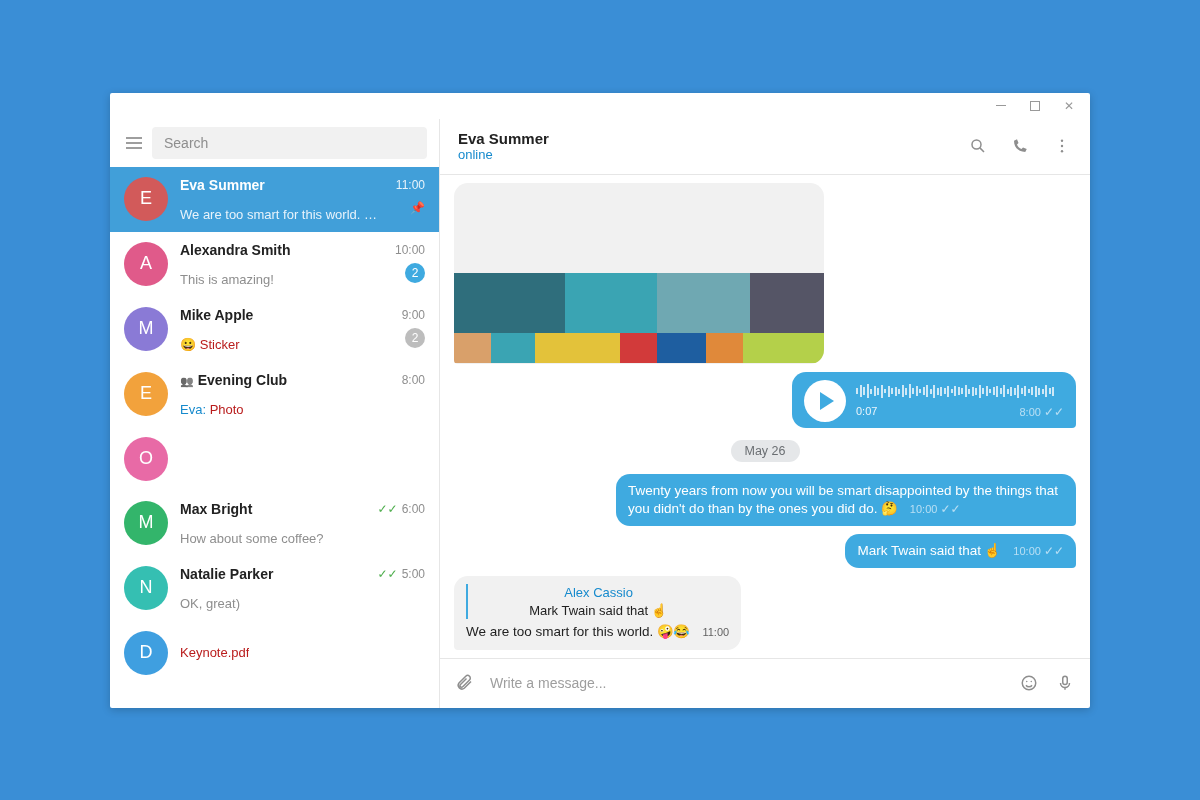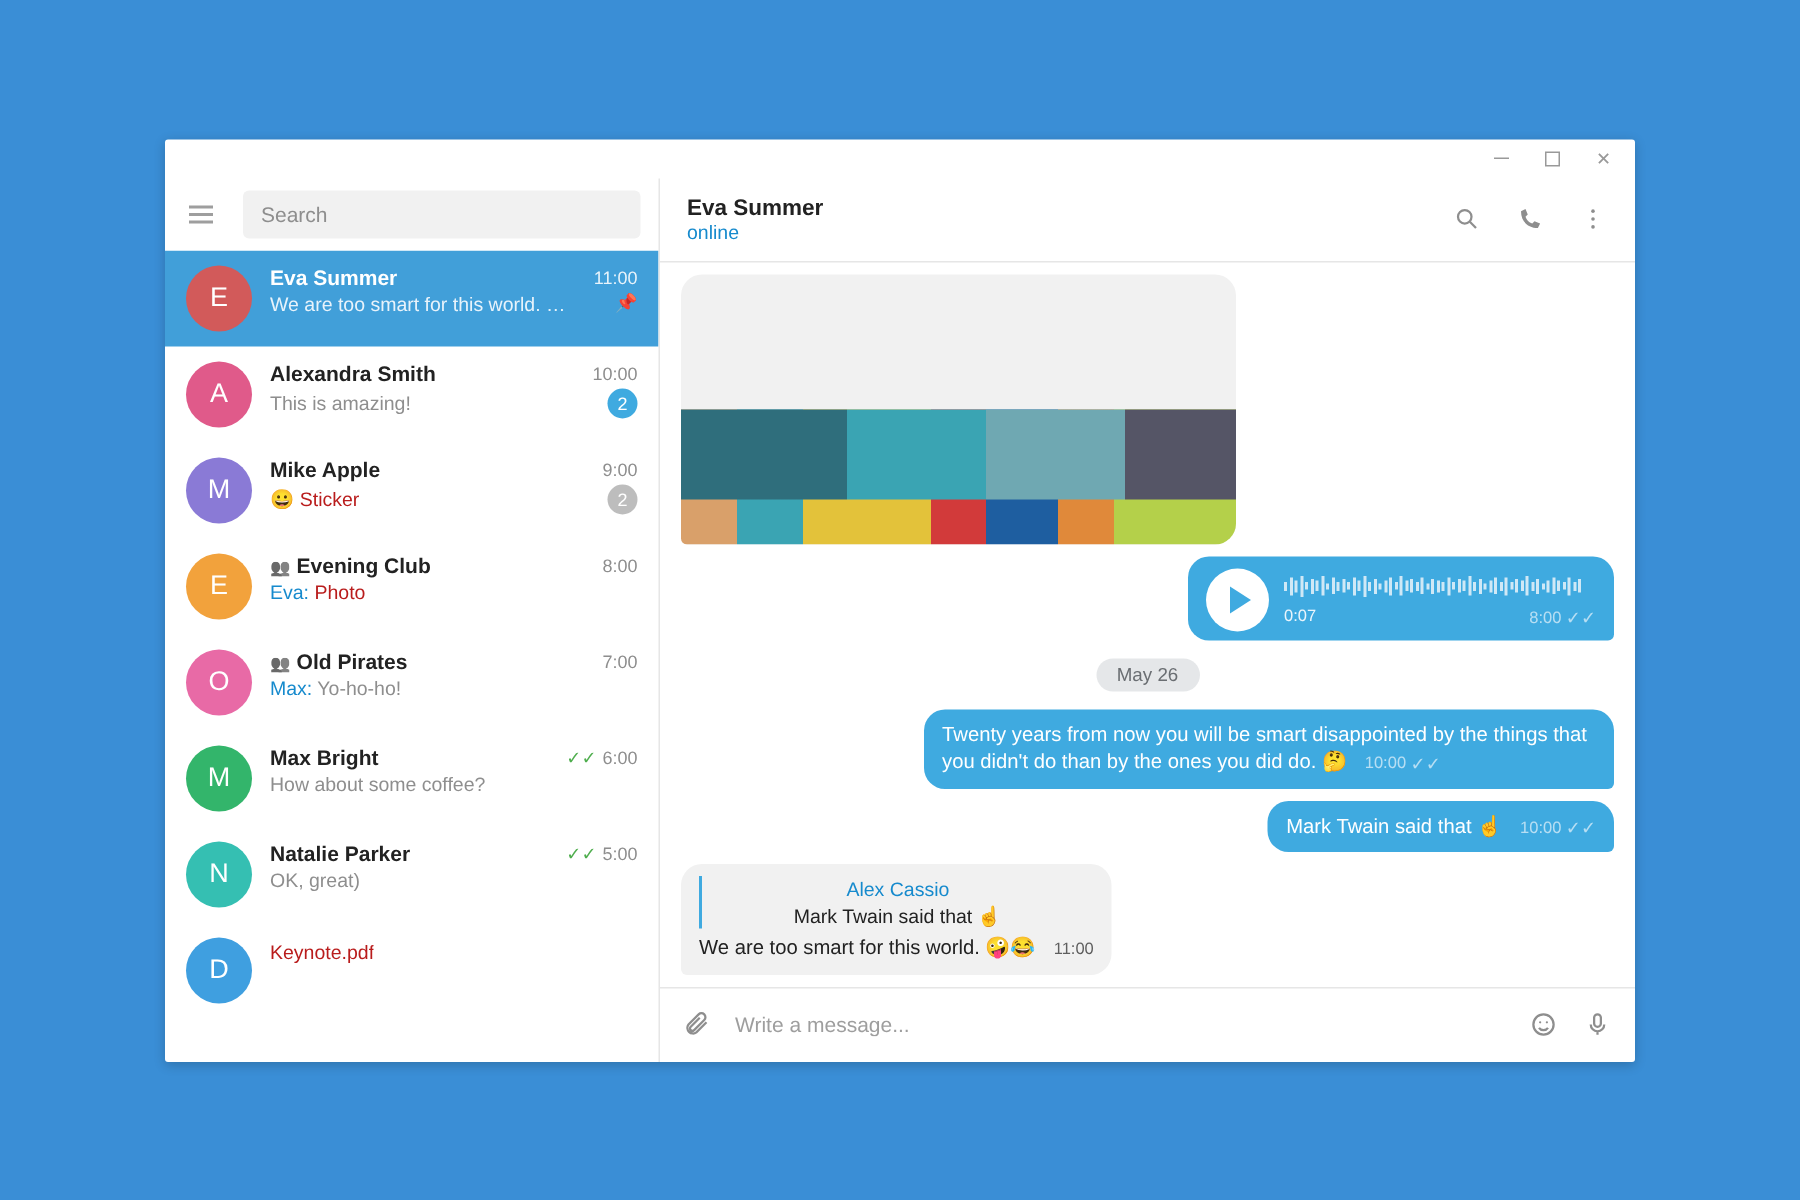--- a/index.html
+++ b/index.html
@@ -17,21 +17,21 @@
   }
   .titlebar .win-btn { width:18px; height:18px; display:flex; align-items:center; justify-content:center; cursor:pointer; }
   .win-min { border-bottom: 1.5px solid #999; width: 10px; height: 0; }
   .win-max { border: 1.5px solid #999; width: 10px; height: 10px; }
   .win-close::before { content:"✕"; font-size: 12px; }
 
   .app-body { flex:1; display:flex; min-height:0; }
 
   
   .sidebar { width: 330px; border-right: 1px solid #e6e6e6; display:flex; flex-direction:column; }
-  .sb-top { display:flex; align-items:center; gap:16px; padding: 8px 12px; }
+  .sb-top { display:flex; align-items:center; gap:6px; padding: 8px 12px; }
   .menu-icon { width:24px; height:24px; display:flex; flex-direction:column; justify-content:center; gap:3px; cursor:pointer; }
   .menu-icon span { display:block; height:2px; background:#9e9e9e; width:16px; margin:0 auto; }
   .search {
     flex:1; height:32px; background:#f1f1f1; border:none; border-radius:4px; padding:0 12px;
     font-size:14px; color:#555;
   }
   .search::placeholder { color:#8e8e8e; }
 
   .chats { flex:1; overflow:hidden; }
   .chat-item {
@@ -43,21 +43,21 @@
     width:44px; height:44px; border-radius:50%; display:flex; align-items:center;
     justify-content:center; color:#fff; font-weight:500; font-size:18px; flex-shrink:0;
   }
   .chat-main { flex:1; min-width:0; }
   .row1 { display:flex; justify-content:space-between; align-items:center; gap:6px; }
   .chat-name { font-weight:600; font-size:14px; color:#222; display:flex; align-items:center; gap:4px; }
   .chat-item.active .chat-name { color:#fff; }
   .chat-time { font-size:12px; color:#8e8e8e; display:flex; align-items:center; gap:4px;}
   .chat-item.active .chat-time { color:#e8f3fb; }
   .row2 { display:flex; justify-content:space-between; align-items:center; margin-top:2px; gap:6px;}
-  .chat-preview { font-size:13px; color:#8e8e8e; white-space:nowrap; overflow:hidden; text-overflow:ellipsis; }
+  .chat-preview { font-size:13px; color:#8e8e8e; white-space:nowrap; overflow:hidden; text-overflow:ellipsis;margin-top:12px; }
   .chat-item.active .chat-preview { color:#e8f3fb; }
   .chat-preview .link { color:#b91c1c; }
   .chat-preview .prefix { color:#168acd; }
   .badge {
     min-width:20px; height:20px; border-radius:10px; background:#3faae0; color:#fff;
     font-size:12px; display:flex; align-items:center; justify-content:center; padding:0 6px;
   }
   .badge.muted { background:#bdbdbd; }
   .pin-icon { font-size:12px; }
   .group-icon::before { content:"👥"; font-size:11px; filter: grayscale(1); }
@@ -214,34 +214,20 @@
                   <span>8:00</span>
                 </div>
               </div>
               <div class="row2">
                 <div class="chat-preview"><span class="prefix">Eva: </span><span class="link">Photo</span></div>
               </div>
             </div>
           </div>
           <div class="chat-item">
             <div class="avatar" style="background: rgb(232, 106, 166);">O</div>
-            <div class="chat-main">
-              <div class="row1">
-                <div class="chat-name">
-                  <span class="group-icon"></span>
-                  <span>Old Pirates</span>
-                </div>
-                <div class="chat-time">
-                  <span>7:00</span>
-                </div>
-              </div>
-              <div class="row2">
-                <div class="chat-preview"><span class="prefix">Max: </span><span>Yo-ho-ho!</span></div>
-              </div>
-            </div>
           </div>
           <div class="chat-item">
             <div class="avatar" style="background: rgb(51, 181, 107);">M</div>
             <div class="chat-main">
               <div class="row1">
                 <div class="chat-name">
                   <span>Max Bright</span>
                 </div>
                 <div class="chat-time">
                   <span class="checks">✓✓</span>

